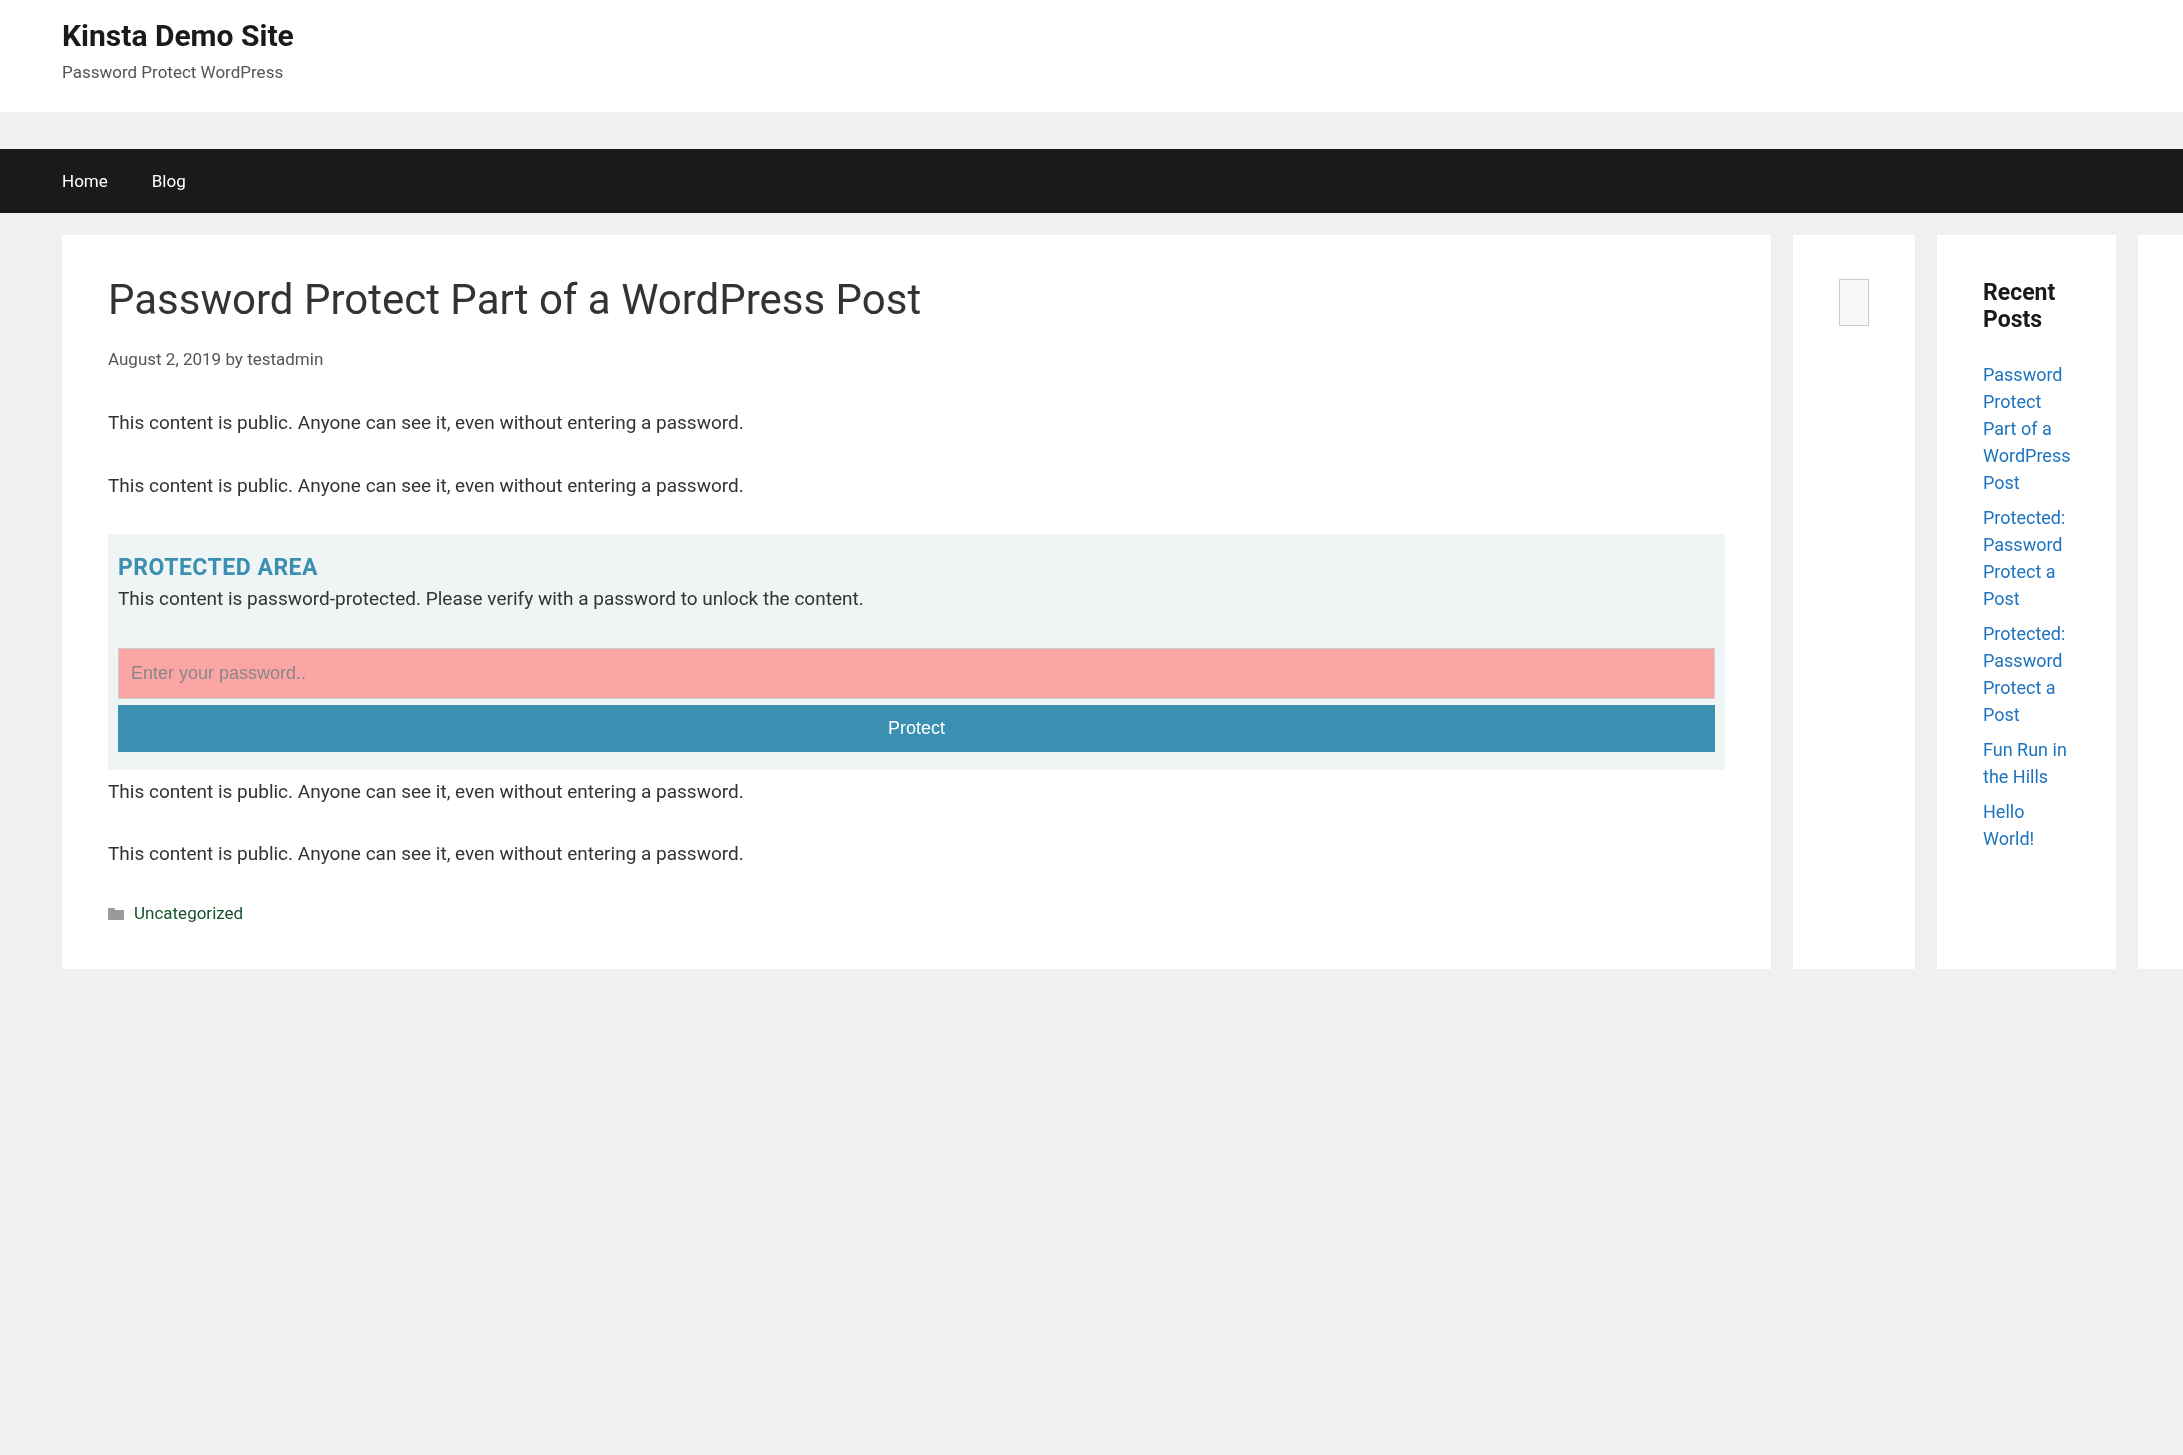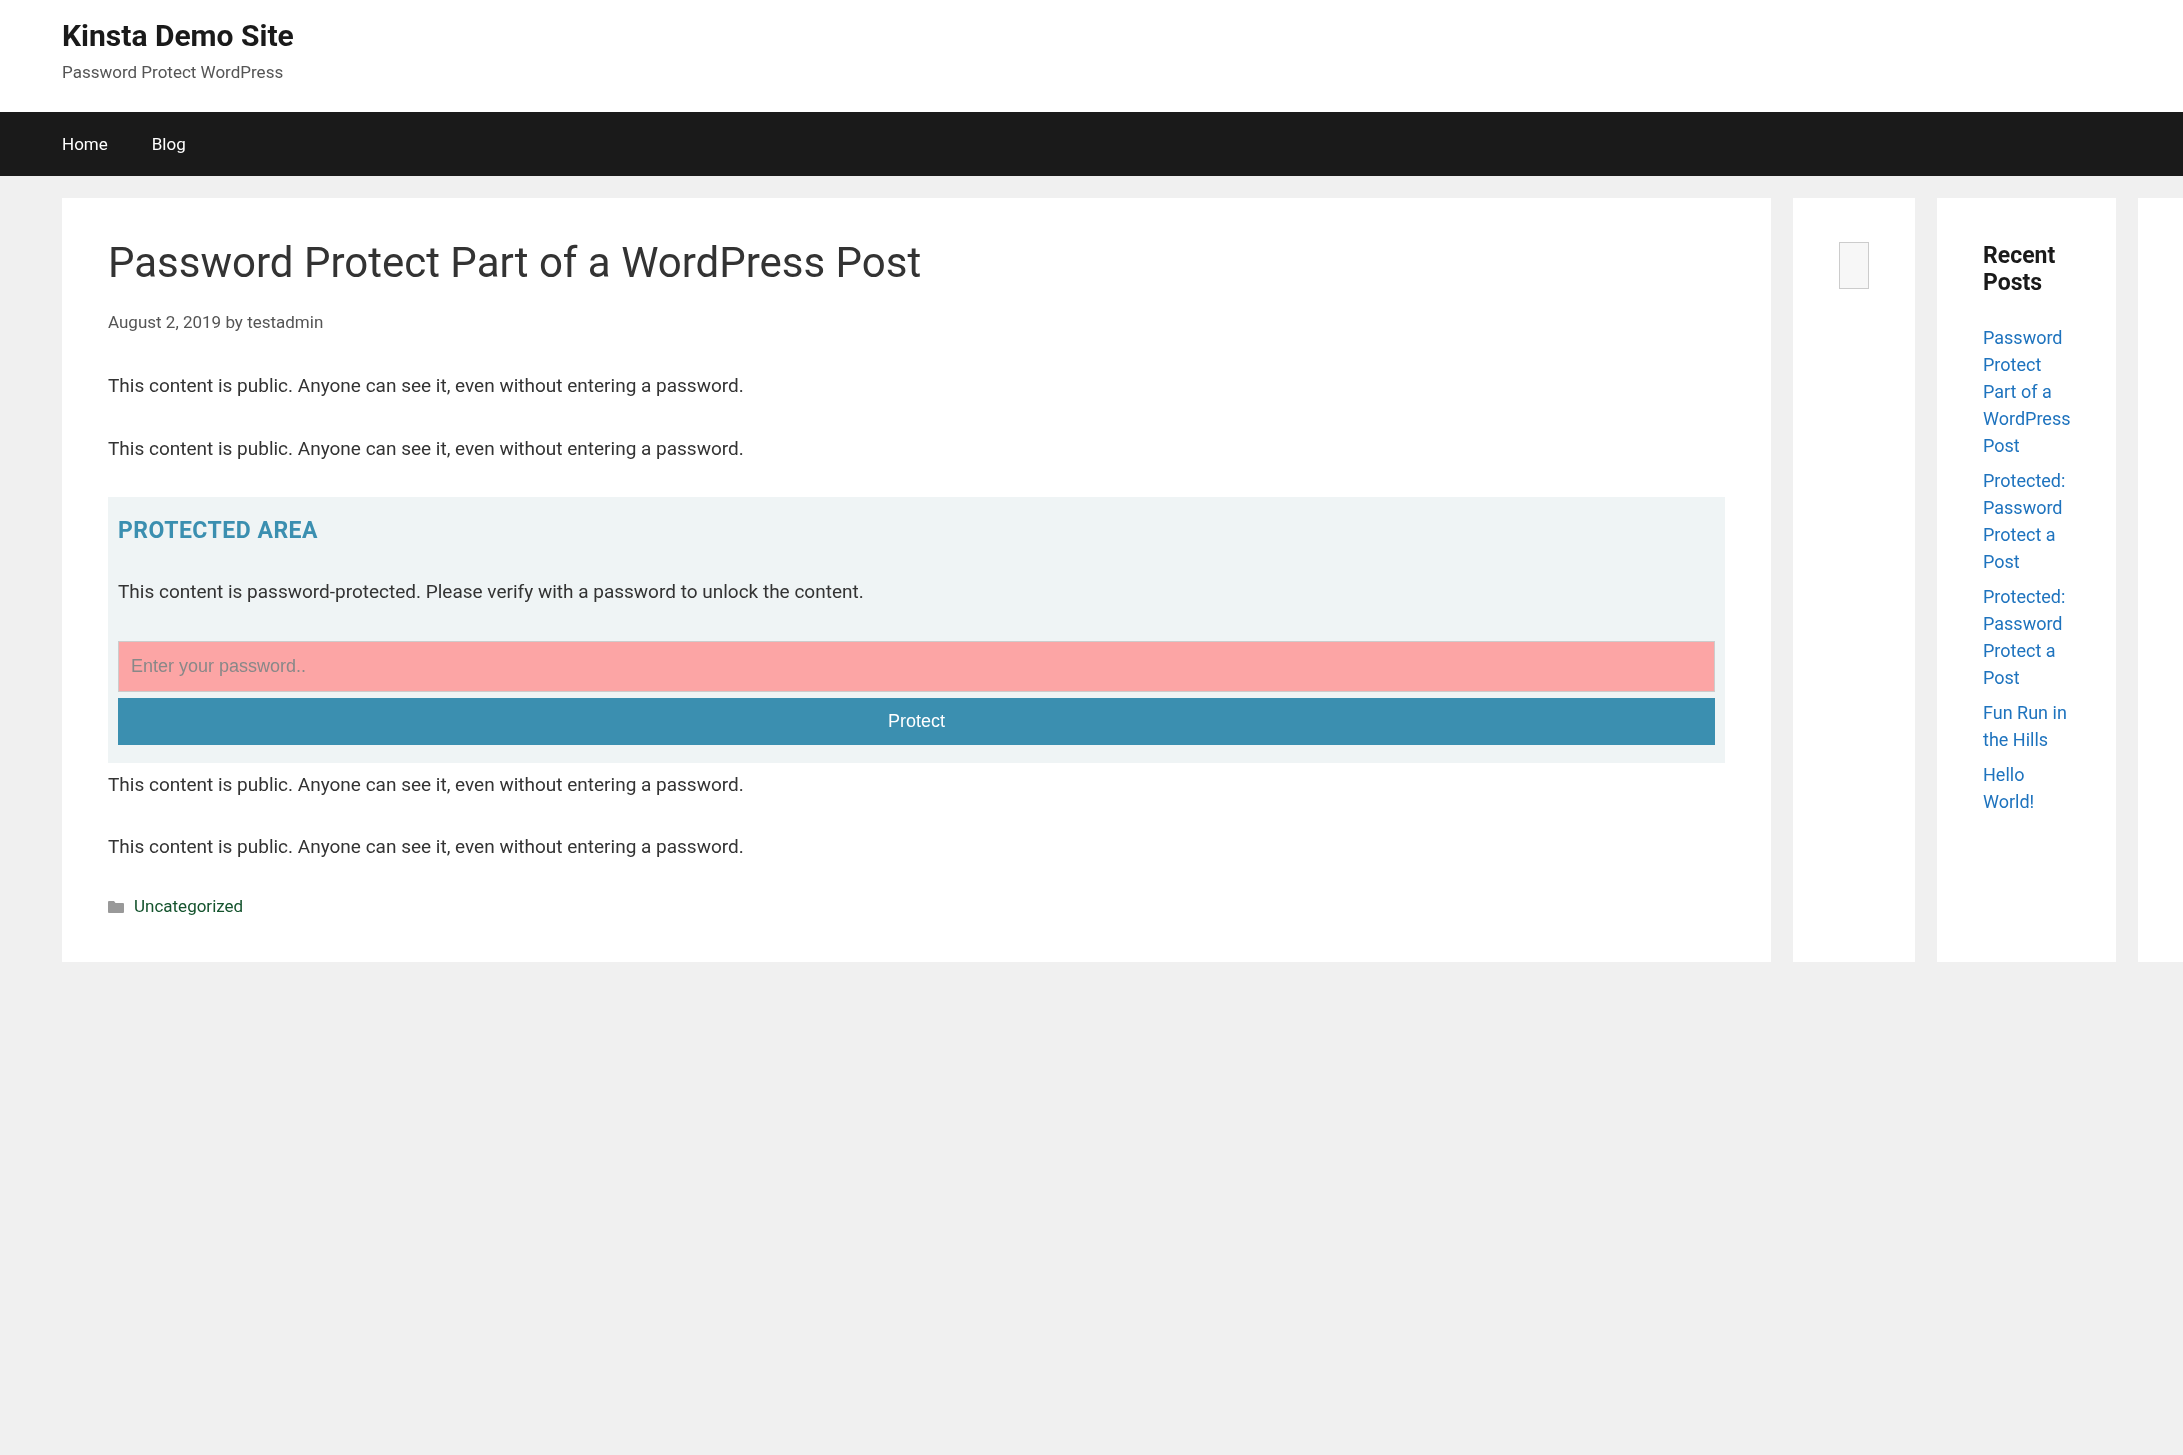--- a/index.html
+++ b/index.html
@@ -28,20 +28,21 @@
       margin-top: 8px;
     }
     .nav {
       background-color: #1a1a1a;
       padding: 0 62px;
     }
     .nav ul {
       list-style: none;
       display: flex;
       gap: 44px;
+      margin-top: 37px;
     }
     .nav li {
       padding: 22px 0;
     }
     .nav a {
       color: #fff;
       text-decoration: none;
       font-size: 17px;
     }
     .container {
@@ -75,21 +76,21 @@
     }
     .protected-area {
       background-color: #eff4f5;
       padding: 20px 10px 18px;
       margin-bottom: 8px;
     }
     .protected-title {
       font-size: 23px;
       font-weight: 700;
       color: #3b8fb0;
-      margin-bottom: 34px;
+      margin-bottom: 4px;
       letter-spacing: 0.5px;
     }
     .protected-msg {
       font-size: 16px;
       color: #222;
       margin-bottom: 22px;
     }
     .password-input {
       width: 100%;
       padding: 14px 12px;

